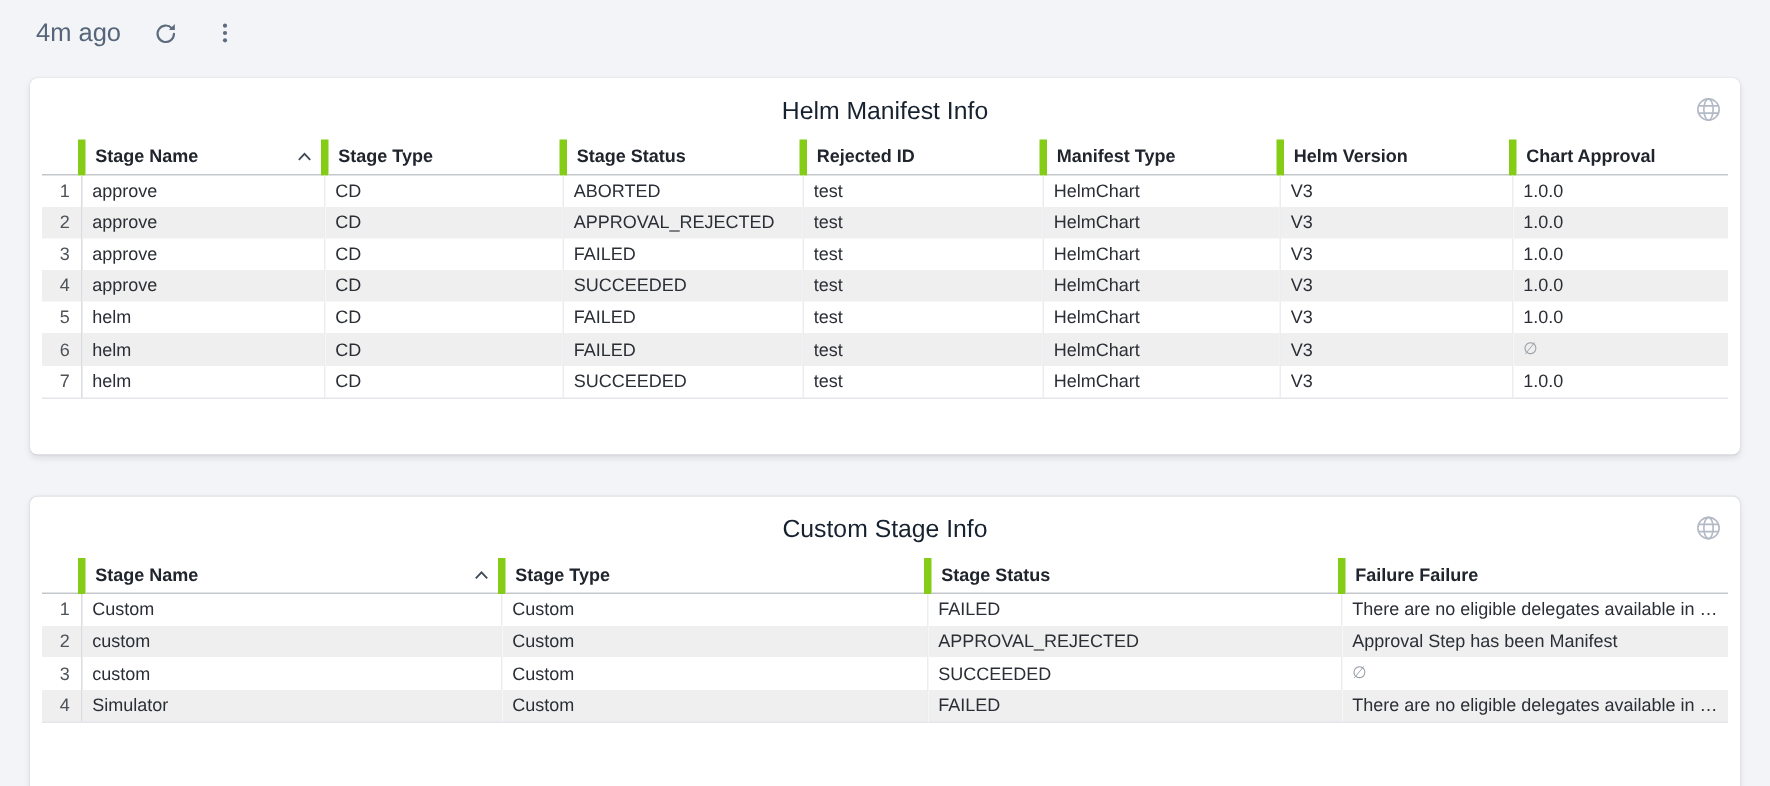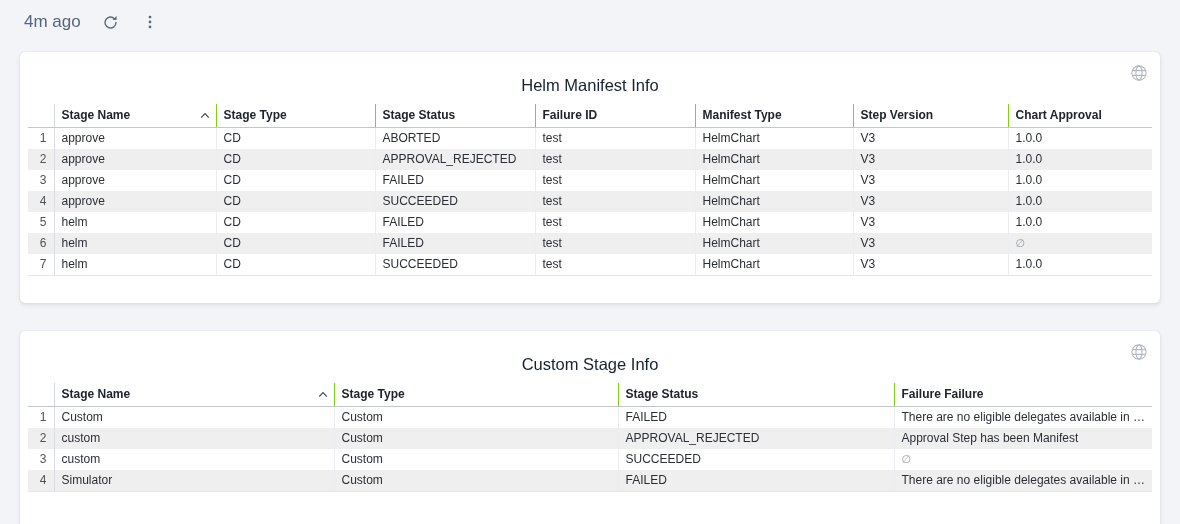--- a/index.html
+++ b/index.html
@@ -32,42 +32,42 @@
 
   
   .card {
     width: 1140px; margin: 0 auto; background: #ffffff; border-radius: 5px;
     box-shadow: 0 0 1px rgba(40,41,61,.18), 0 2px 4px rgba(96,97,112,.16);
     position: relative;
   }
   .card-1 { margin-top: 8px; height: 251px; }
   .card-2 { margin-top: 28px; height: 249px; }
   .card-title {
-    margin: 0; padding-top: 24px; text-align: center;
+    margin: 0; padding-top: 13px; text-align: center;
     font-size: 16.5px; font-weight: 400; color: #16222f;
   }
   .globe-btn {
     position: absolute; top: 12px; right: 12px;
     width: 18px; height: 18px; padding: 0; border: 0; background: none;
     color: #b3bac6; cursor: pointer;
   }
   .globe-btn svg { display: block; }
 
   
   .tablewrap { padding: 9px 8px 0 8px; }
   table { width: 100%; border-collapse: collapse; table-layout: fixed; }
   th, td {
     font-size: 12px; line-height: 13px; text-align: left;
     overflow: hidden; white-space: nowrap; text-overflow: ellipsis;
   }
   th {
     font-weight: 700; color: #20252d;
     padding: 5px 6px 5px 7px;
     border-bottom: 1px solid #c3c7cc;
-    border-left: 1px solid #84cc16;
+    border-left: 5px solid #84cc16;
   }
   th.idx, th:first-child { border-left: none; }
   th.idx { border-right: 1px solid #d4d7db; }
   td {
     color: #2b2f35; padding: 4px 6px 4px 7px;
     border-left: 1px solid #ebedf0;
   }
   td.idx {
     border-left: none; border-right: 1px solid #d9dce0;
     color: #4e5359; text-align: right; padding-right: 7px;
@@ -144,31 +144,31 @@
                 <span>Stage Type</span>
               </span>
             </th>
             <th>
               <span class="th-inner">
                 <span>Stage Status</span>
               </span>
             </th>
             <th>
               <span class="th-inner">
-                <span>Failure ID</span>
+                <span>Rejected ID</span>
               </span>
             </th>
             <th>
               <span class="th-inner">
                 <span>Manifest Type</span>
               </span>
             </th>
             <th>
               <span class="th-inner">
-                <span>Step Version</span>
+                <span>Helm Version</span>
               </span>
             </th>
             <th>
               <span class="th-inner">
                 <span>Chart Approval</span>
               </span>
             </th>
           </tr>
         </thead>
         <tbody>

